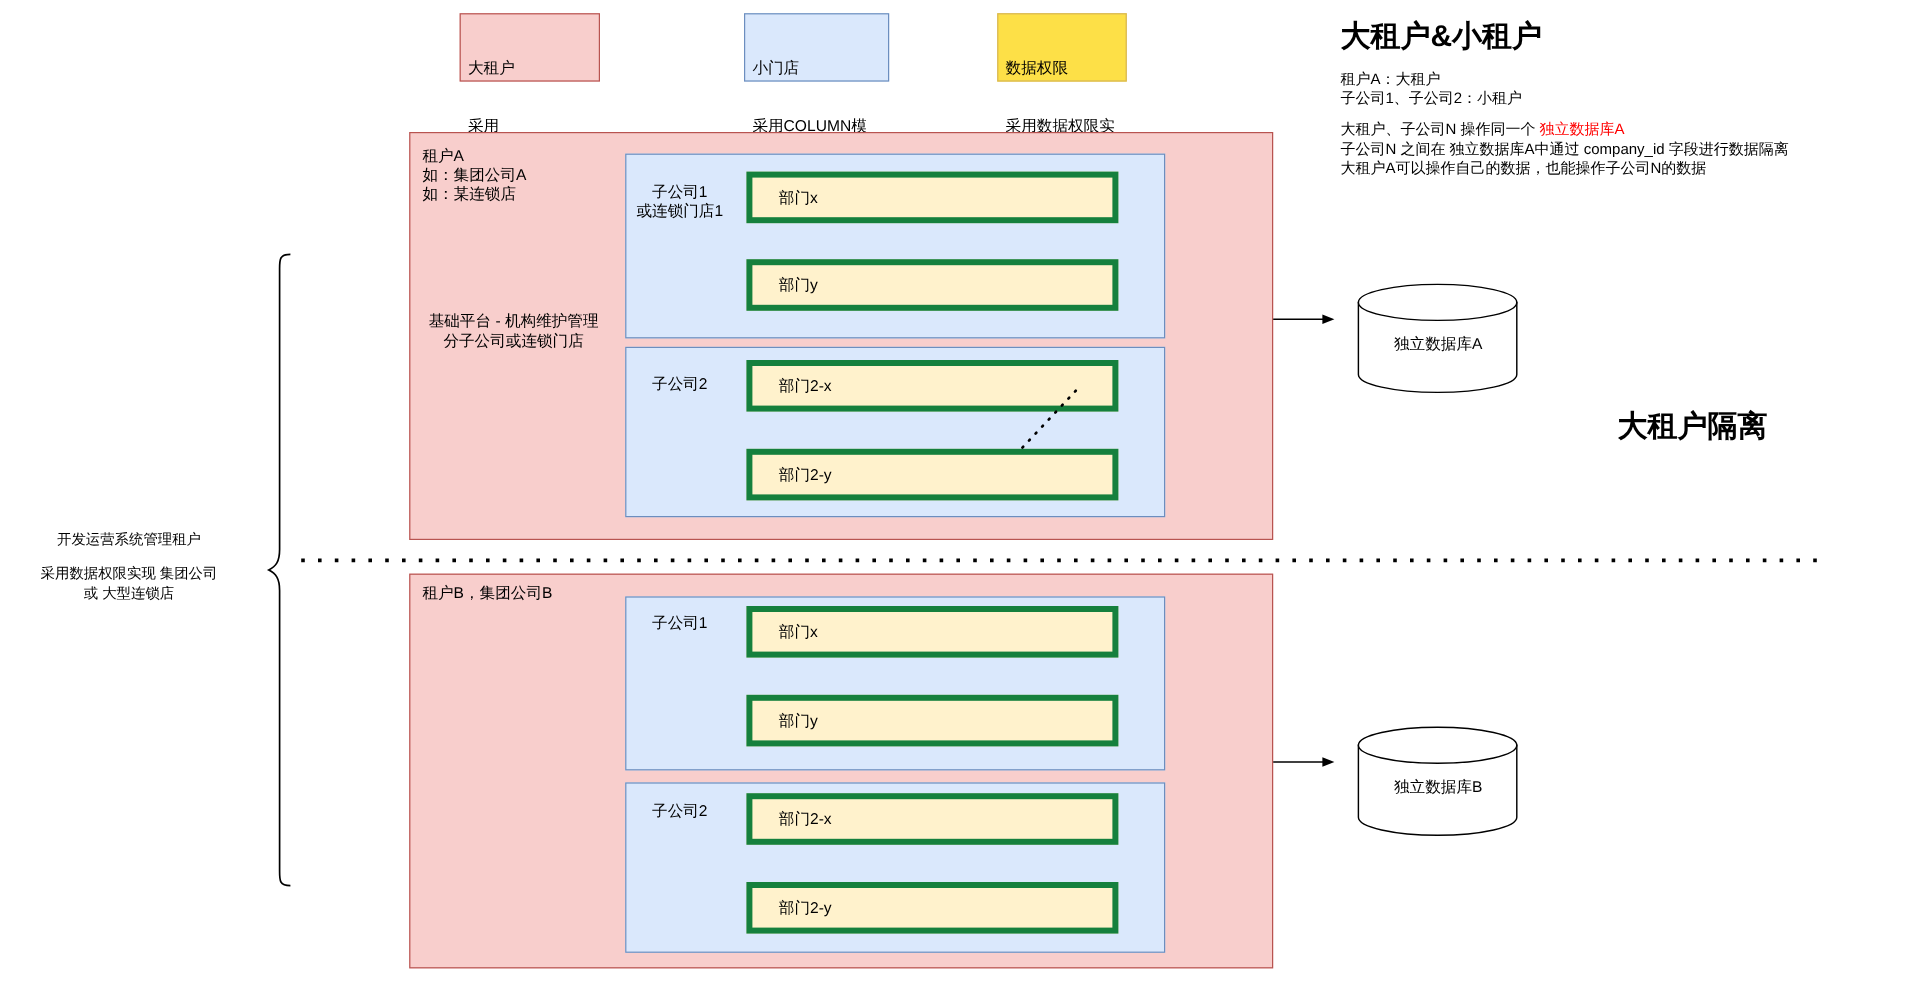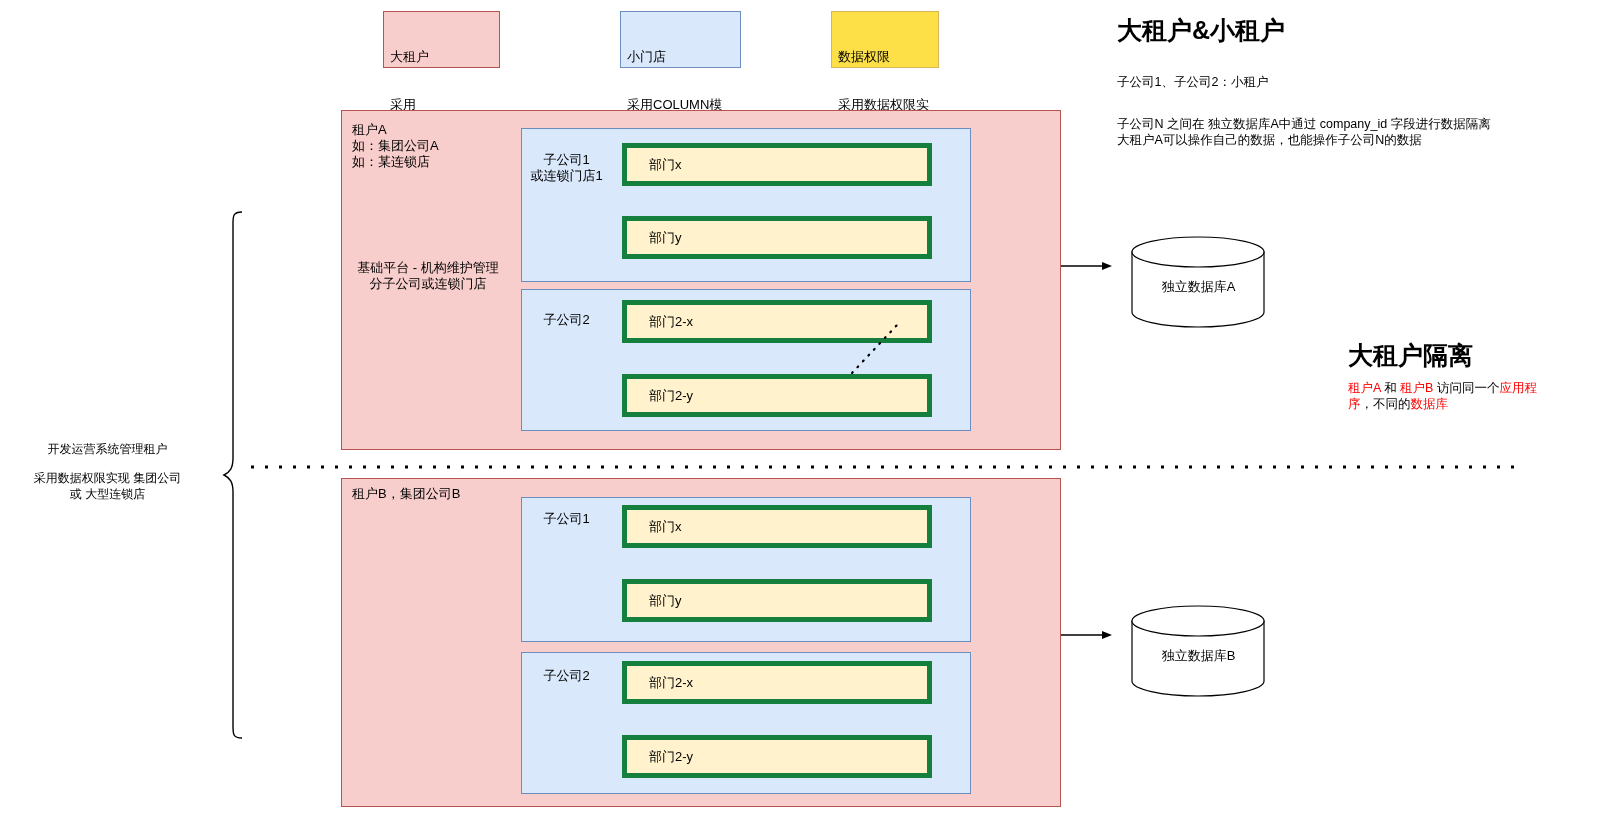--- a/index.html
+++ b/index.html
@@ -205,23 +205,24 @@
   </svg>
 
   <svg class="abs" style="left:1131px; top:605px; width:135px; height:92px;" viewBox="0 0 135 92" xmlns="http://www.w3.org/2000/svg">
     <path d="M1 16 L1 76 C1 84.3 30.6 91 67 91 C103.4 91 133 84.3 133 76 L133 16 Z" fill="#ffffff" stroke="#000000" stroke-width="1.2"></path>
     <ellipse cx="67" cy="16" rx="66" ry="15" fill="#ffffff" stroke="#000000" stroke-width="1.2"></ellipse>
   </svg>
   <div class="abs" style="left:1131px; top:647px; width:135px; text-align:center; font-size:13px;">独立数据库B</div>
 
   <div class="abs h-title" style="left:1117px; top:15px;">大租户&amp;小租户</div>
 
+  <div class="abs body-text" style="left:1117px; top:58px; width:420px;">租户A：大租户</div>
   <div class="abs body-text" style="left:1117px; top:74px; width:420px;">子公司1、子公司2：小租户</div>
 
+  <div class="abs body-text" style="left:1117px; top:100px; width:460px;"><span>大租户、子公司N 操作同一个 </span><span class="red">独立数据库A</span></div>
 
   <div class="abs body-text" style="left:1117px; top:116px; width:470px;">子公司N 之间在 独立数据库A中通过 company_id 字段进行数据隔离</div>
   <div class="abs body-text" style="left:1117px; top:132px; width:470px;">大租户A可以操作自己的数据，也能操作子公司N的数据</div>
 
   <div class="abs h-title" style="left:1348px; top:340px;">大租户隔离</div>
 
-  <div class="abs body-text" style="left:1348px; top:380px; width:200px;"><span class="red">租户A</span><span> 和 </span><span class="red">租户B</span><span> 访问同一个</span><span class="red">应用程序</span><span>，不同的</span><span class="red">数据库</span></div>
 
 </div>
 
 </body></html>

